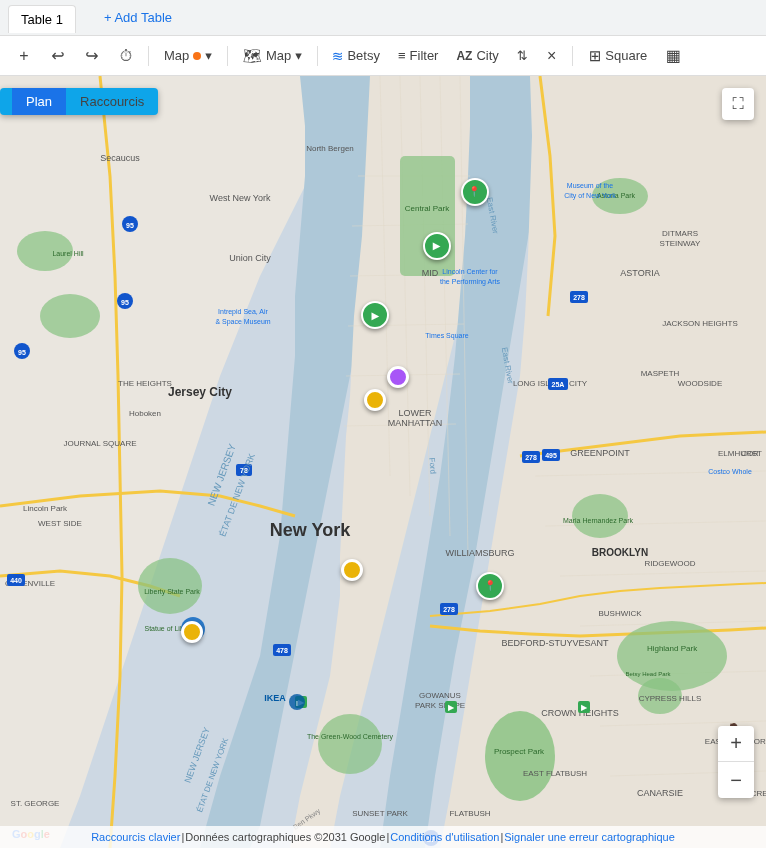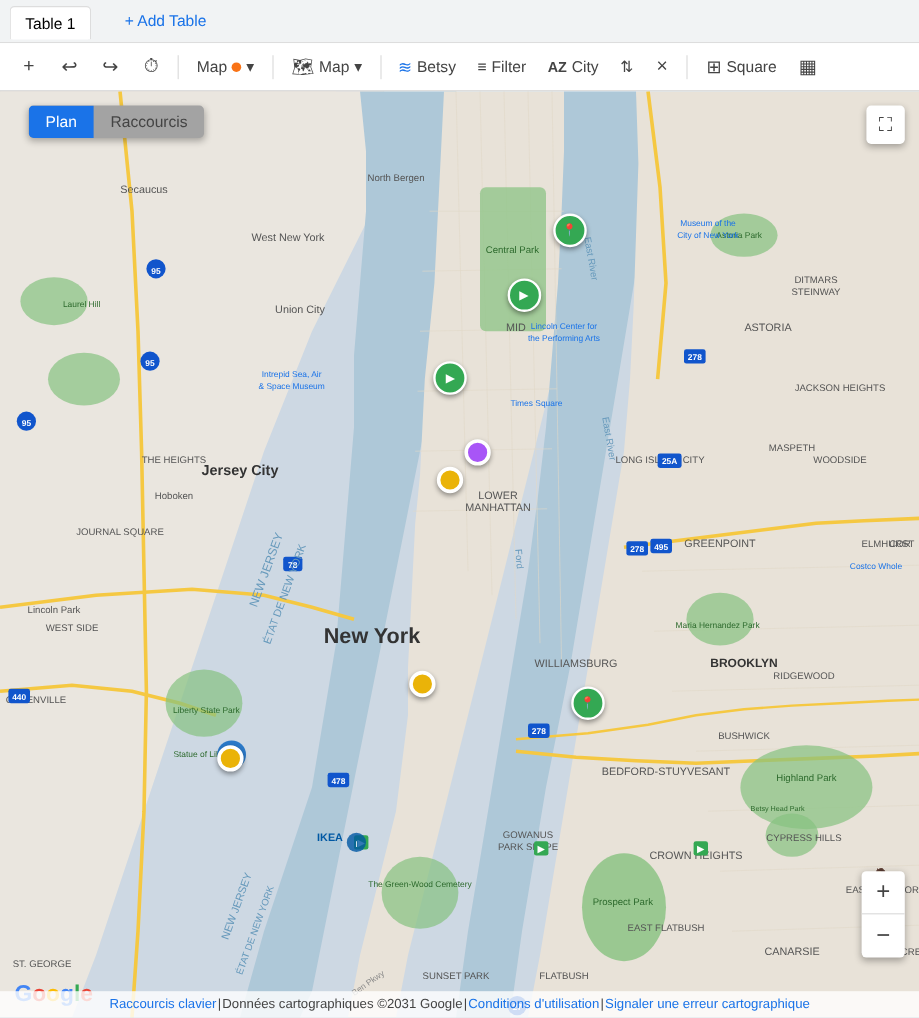--- a/index.html
+++ b/index.html
@@ -158,27 +158,28 @@
       width: 766px;
       height: 772px;
       overflow: hidden;
       background: #e8eff5;
     }
 
     
     .map-toggle {
       position: absolute;
       top: 12px;
-      left: 24px;
+      left: 0;
       z-index: 10;
       display: flex;
-      background: #a3a3a3;
+      background: #0ea5e9;
       border-radius: 4px;
       box-shadow: 0 2px 6px rgba(0,0,0,0.3);
       overflow: hidden;
+      padding-left: 12px;
     }
     .map-toggle-btn {
       padding: 6px 14px;
       font-size: 13px;
       cursor: pointer;
       border: none;
       background: transparent;
       color: #444;
     }
     .map-toggle-btn.active {
@@ -247,21 +248,21 @@
       cursor: pointer;
       font-size: 28px;
     }
 
     
     .google-logo {
       position: absolute;
       bottom: 8px;
       left: 12px;
       z-index: 10;
-      font-size: 19px;
+      font-size: 11px;
       font-weight: bold;
       color: #4285F4;
       cursor: pointer;
     }
     .google-logo span:nth-child(1) { color: #4285F4; }
     .google-logo span:nth-child(2) { color: #EA4335; }
     .google-logo span:nth-child(3) { color: #FBBC05; }
     .google-logo span:nth-child(4) { color: #4285F4; }
     .google-logo span:nth-child(5) { color: #34A853; }
     .google-logo span:nth-child(6) { color: #EA4335; }

